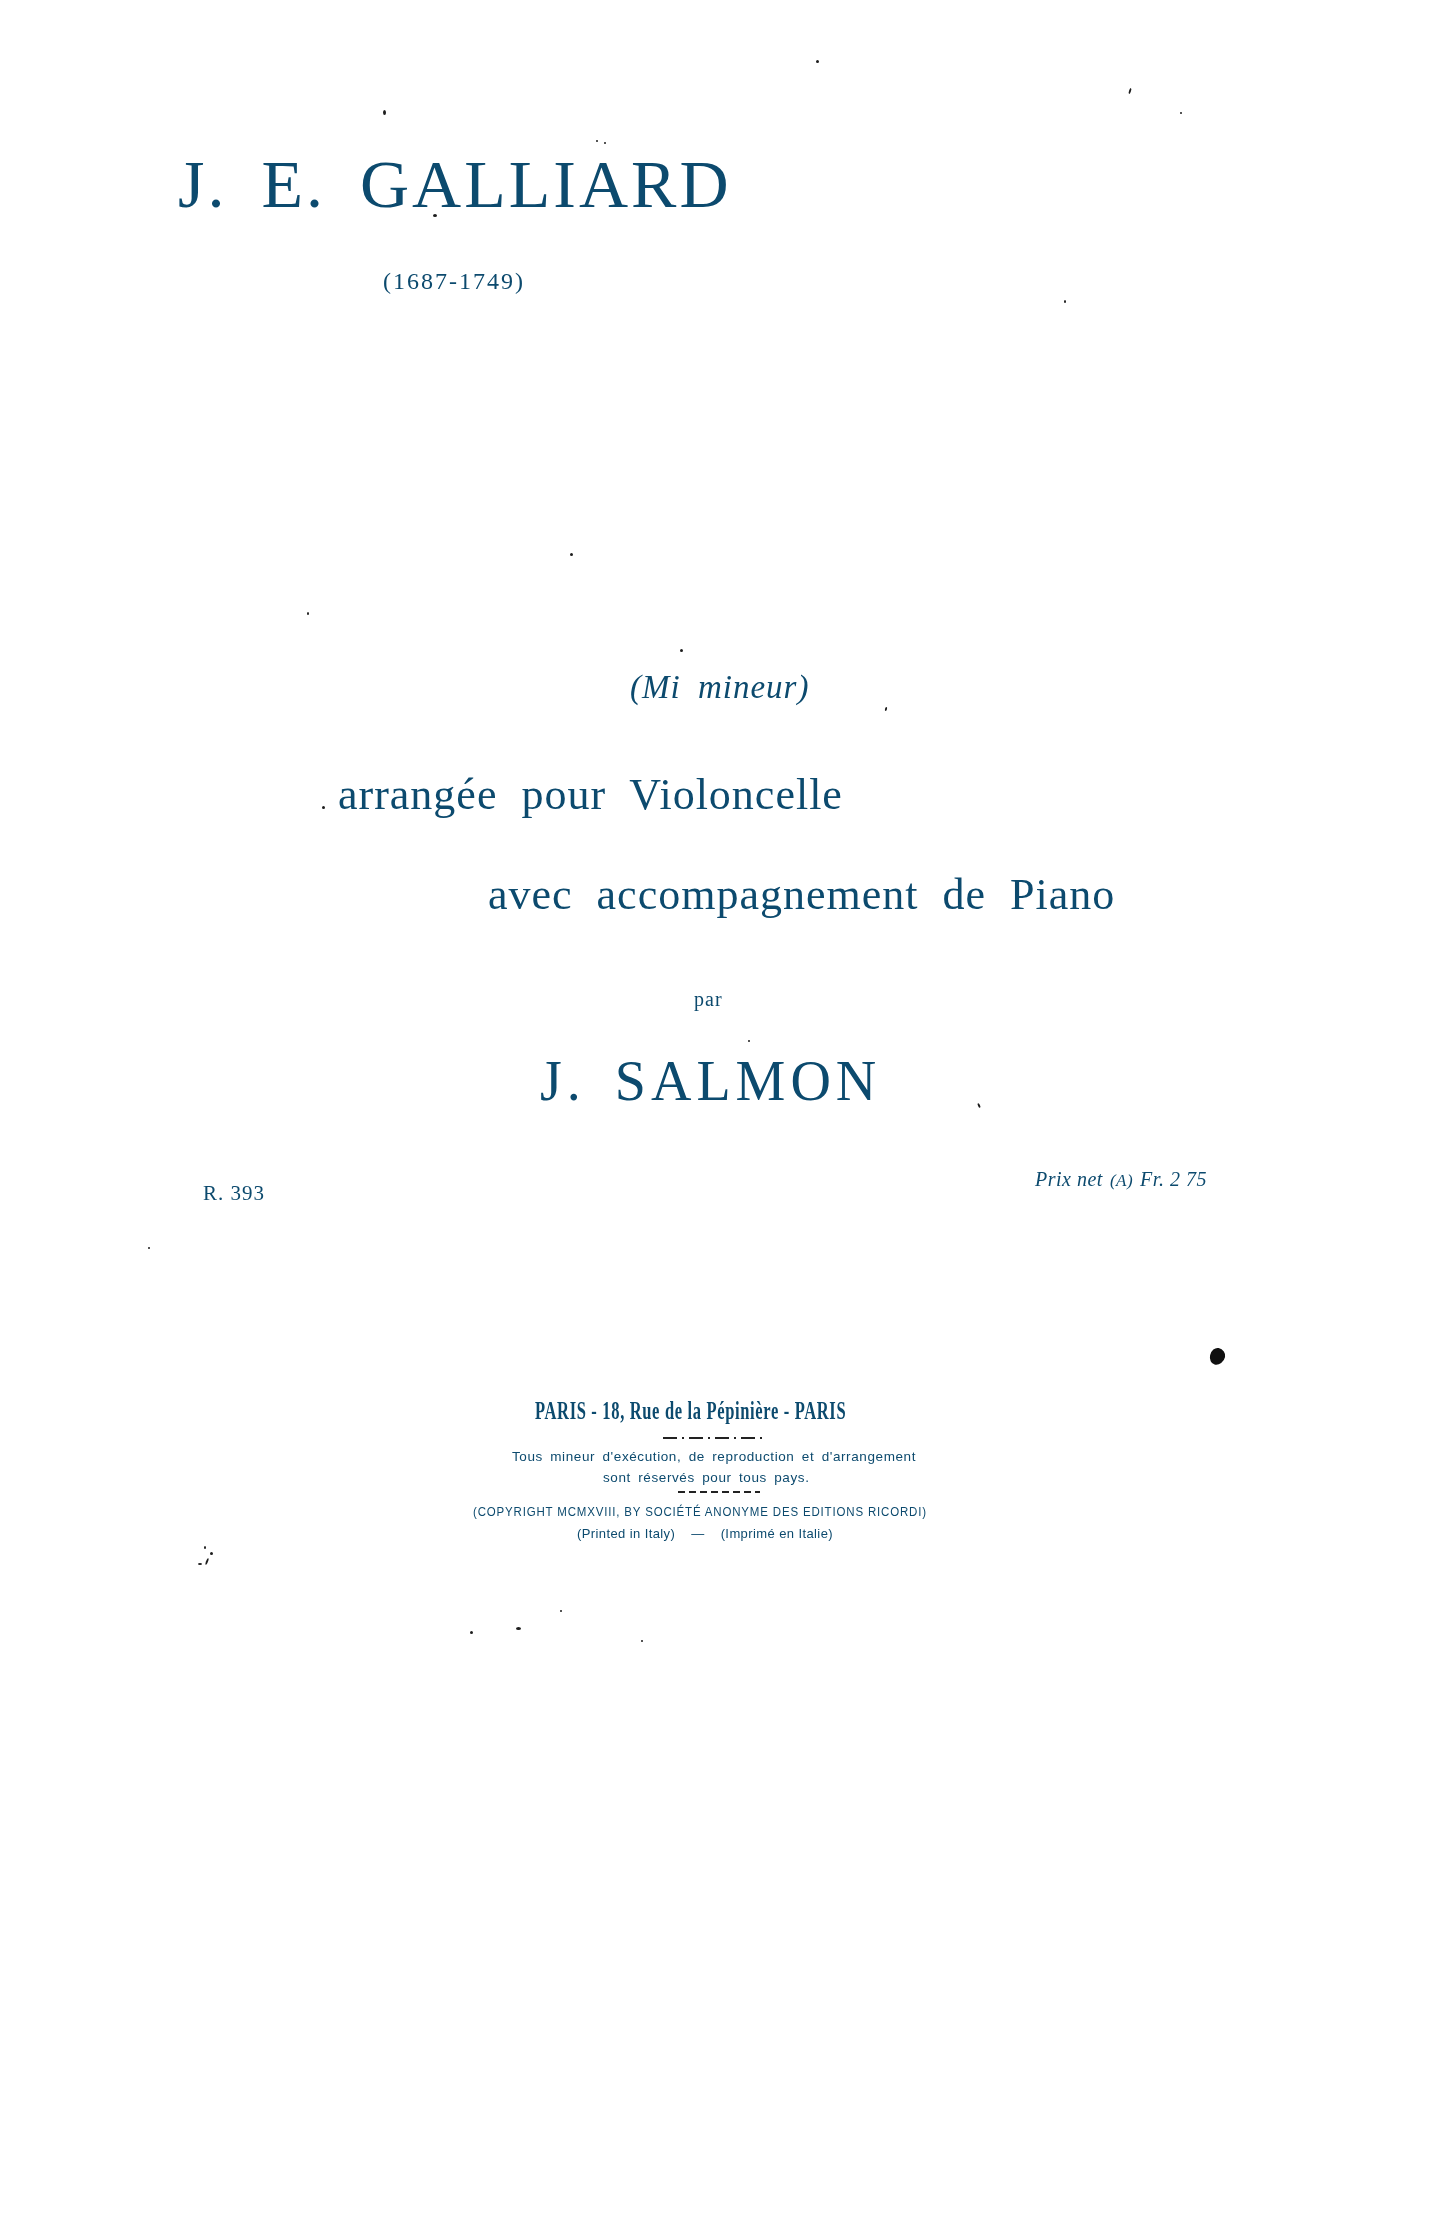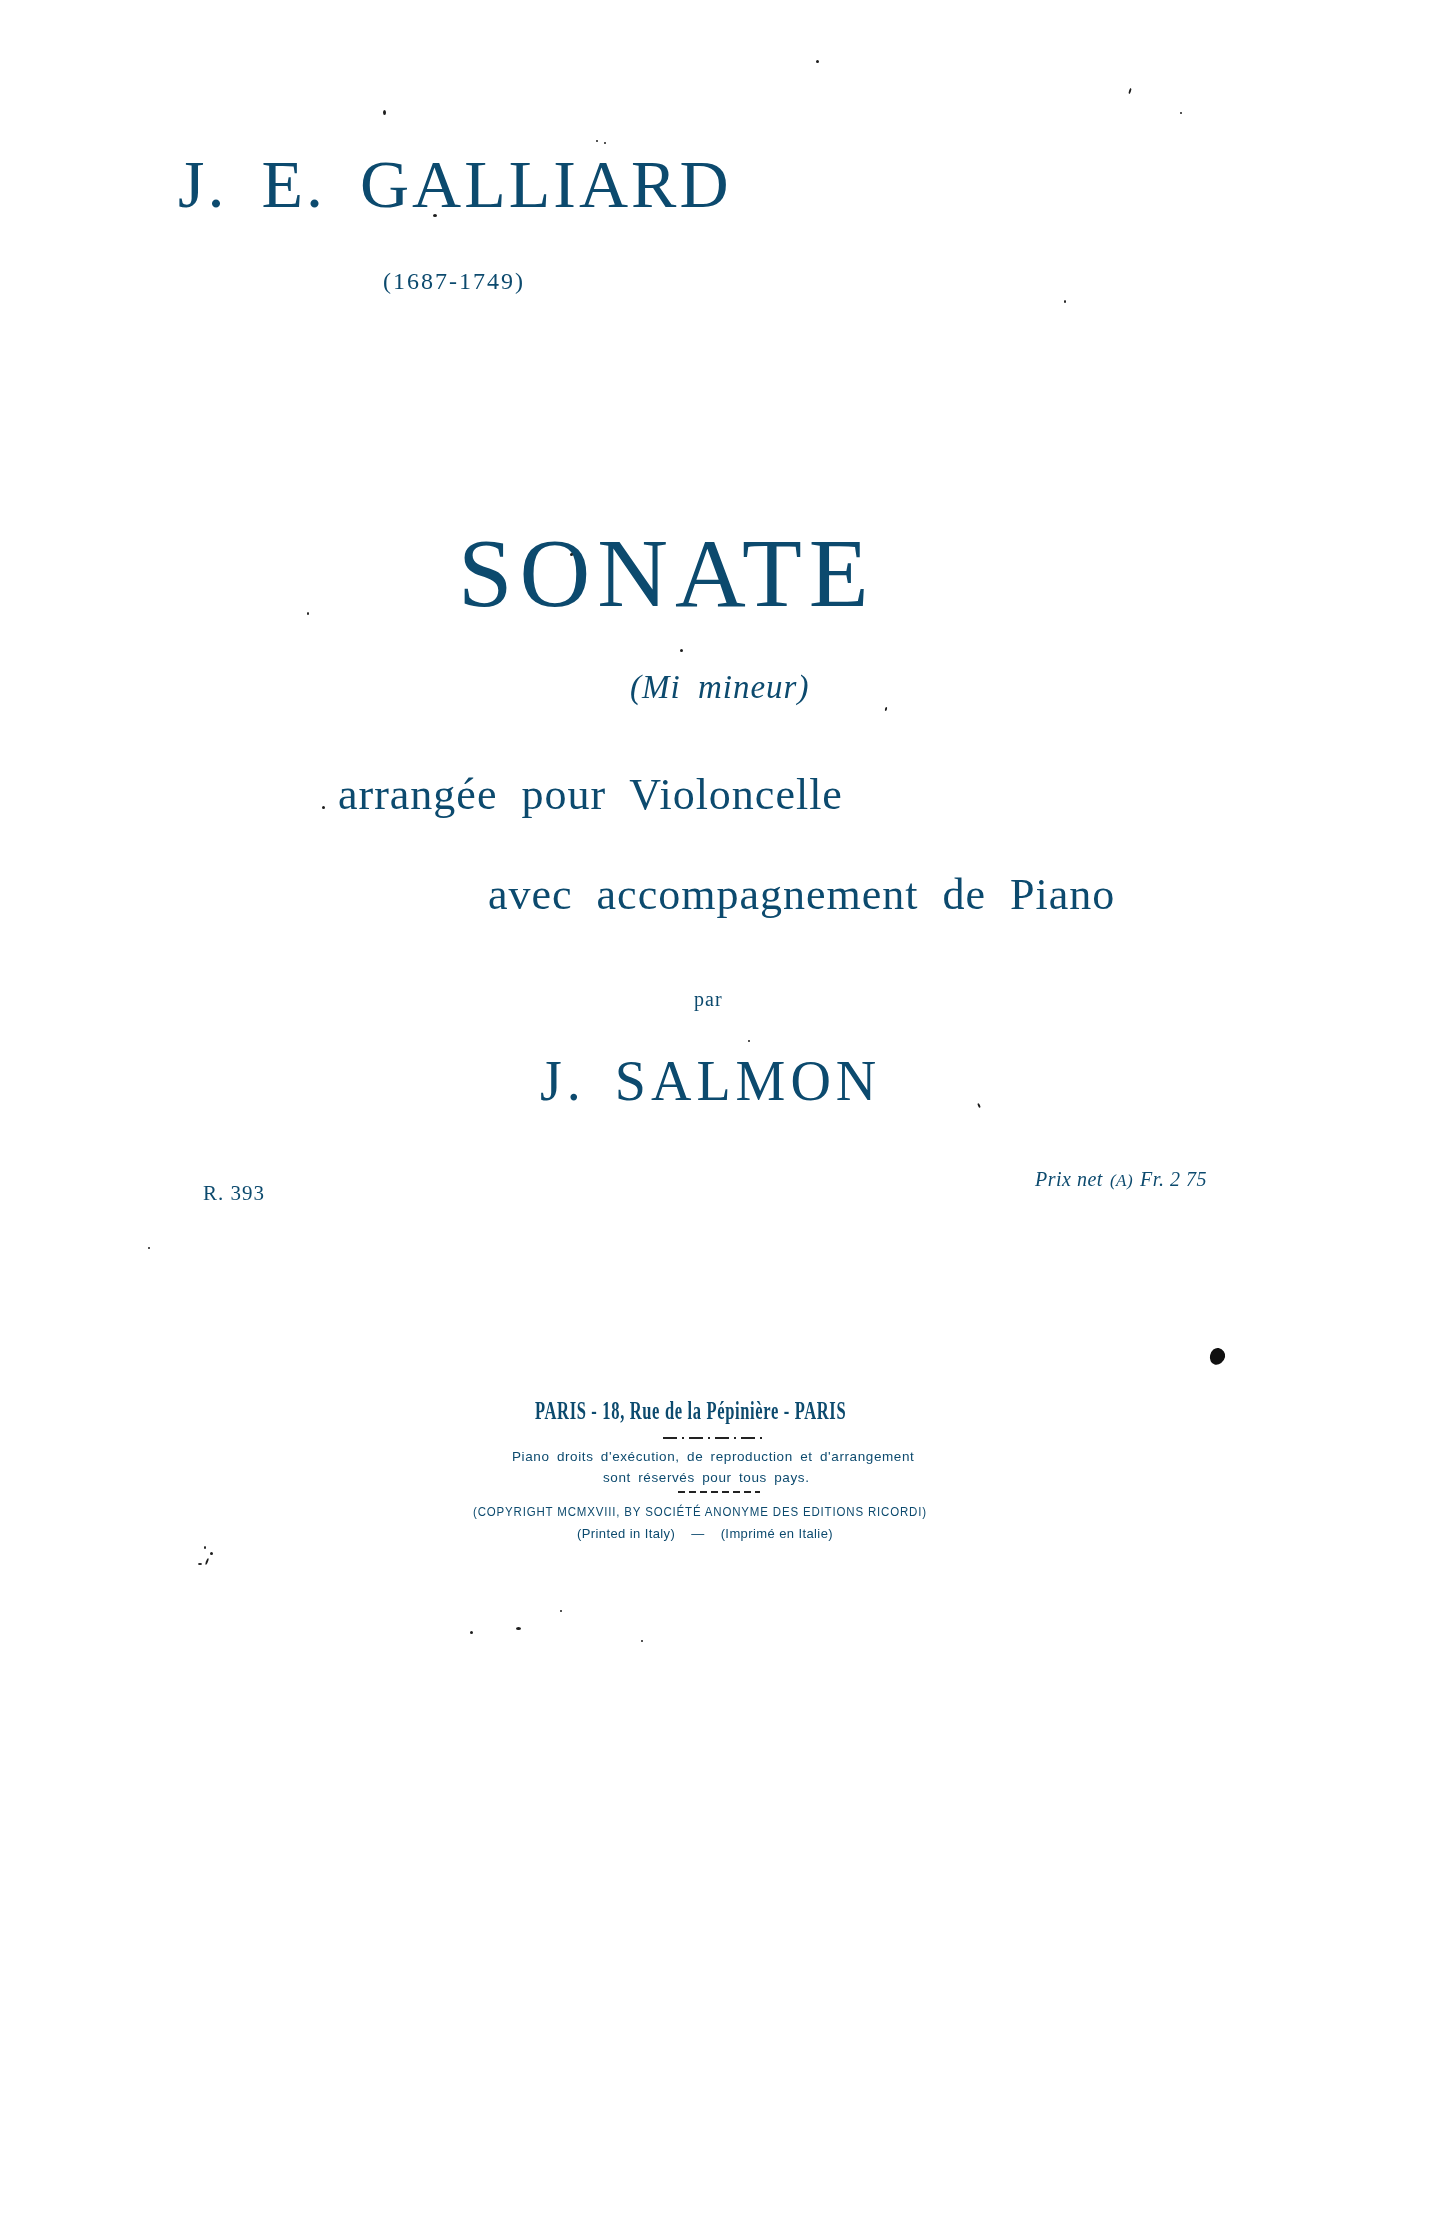--- a/index.html
+++ b/index.html
@@ -55,21 +55,20 @@
 </style>
 </head>
 <body>
 
 <div class="page">
 
   <div class="t serif composer">J. E. GALLIARD</div>
 
   <div class="t serif dates">(1687-1749)</div>
 
-  <div class="t serif worktitle">SONATE</div>
 
   <div class="t serif workkey">(Mi mineur)</div>
 
   <div class="t serif arrline">arrangée pour Violoncelle</div>
 
   <div class="t serif accline">avec accompagnement de Piano</div>
 
   <div class="t serif parword">par</div>
 
   <div class="t serif arranger">J. SALMON</div>
@@ -82,21 +81,21 @@
 
   <div class="ornament"></div>
 
 
   <div class="t serif pubaddr">
     <span>PARIS - 18, Rue de la Pépinière - PARIS</span>
   </div>
 
   <div class="rule1"></div>
 
-  <div class="t sans rights1">Piano droits d'exécution, de reproduction et d'arrangement</div>
+  <div class="t sans rights1">Tous mineur d'exécution, de reproduction et d'arrangement</div>
 
   <div class="t sans rights2">sont réservés pour tous pays.</div>
 
   <div class="rule2"></div>
 
   <div class="t sans copyright">
     <span>(COPYRIGHT MCMXVIII, BY SOCIÉTÉ ANONYME DES EDITIONS RICORDI)</span>
   </div>
 
   <div class="t sans printed">

